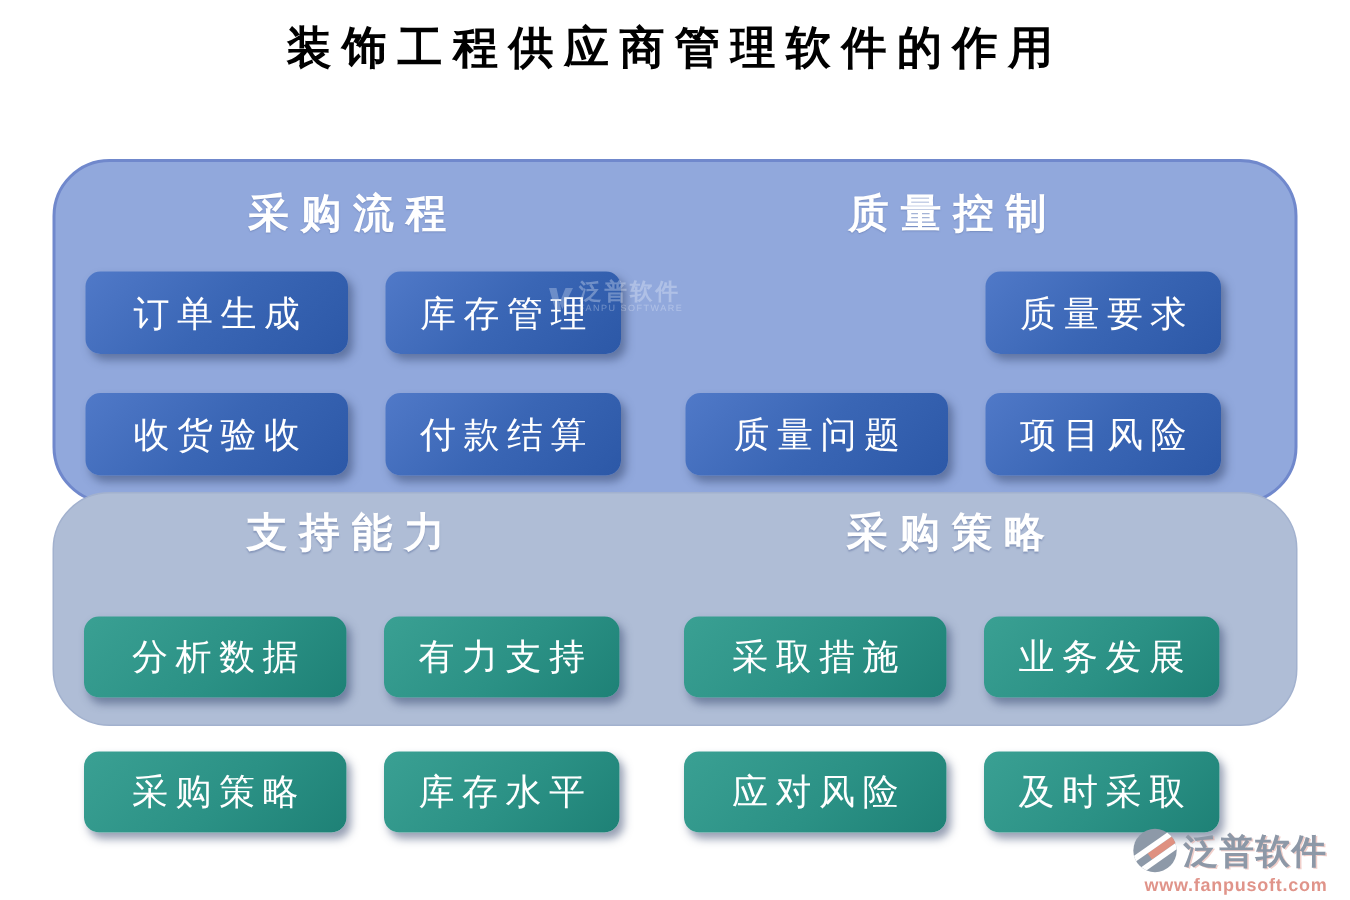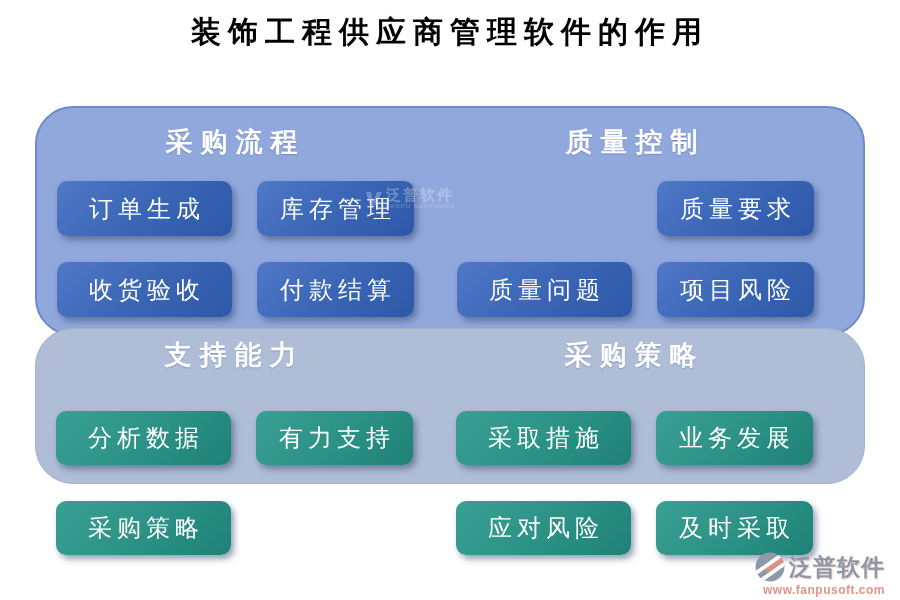--- a/index.html
+++ b/index.html
@@ -92,20 +92,21 @@
       <div class="btn btn-blue p2 r2">项目风险</div>
     </div>
   </div>
 
   <div class="panel panel-bottom">
     <div class="section sec-a">
       <div class="sec-header">支持能力</div>
       <div class="btn btn-green p1 r1">分析数据</div>
       <div class="btn btn-green p2 r1">有力支持</div>
       <div class="btn btn-green p1 r2">采购策略</div>
+      <div class="btn btn-green p2 r2">库存水平</div>
     </div>
     <div class="section sec-b">
       <div class="sec-header">采购策略</div>
       <div class="btn btn-green p1 r1">采取措施</div>
       <div class="btn btn-green p2 r1">业务发展</div>
       <div class="btn btn-green p1 r2">应对风险</div>
       <div class="btn btn-green p2 r2">及时采取</div>
     </div>
   </div>
 

